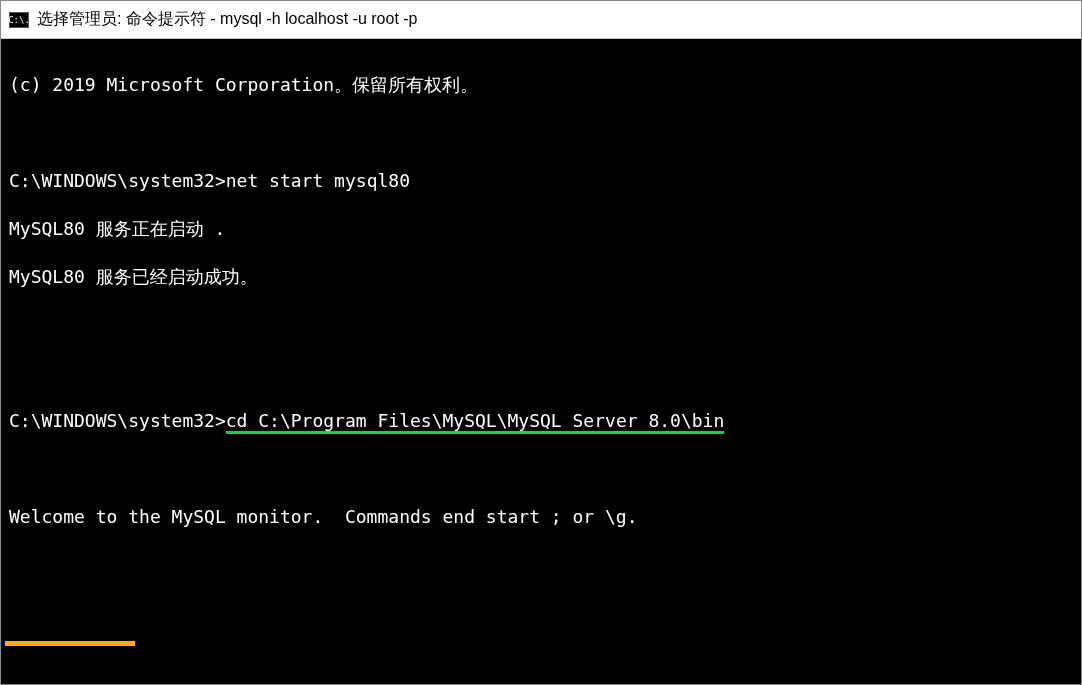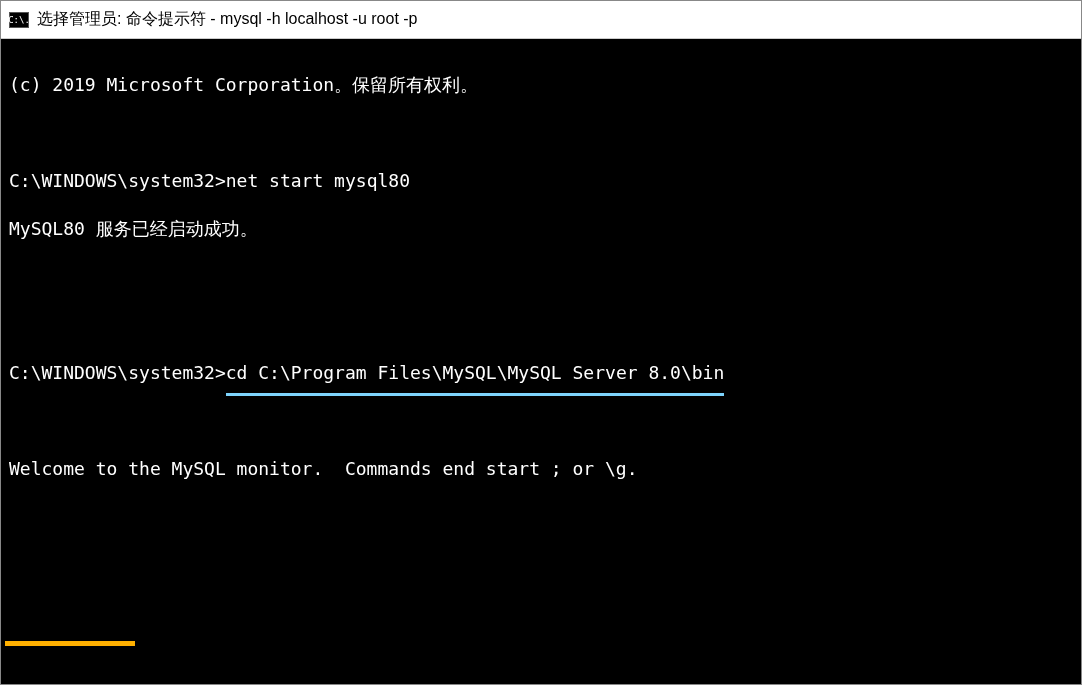--- a/index.html
+++ b/index.html
@@ -40,22 +40,22 @@
     color: #fff;
     padding: 10px 8px;
     font-size: 18px;
     line-height: 24px;
     white-space: pre;
     font-family: "SimSun", "NSimSun", "Consolas", monospace;
     position: relative;
   }
   .line { white-space: pre; }
   .underline-green {
-    border-bottom: 3px solid #7dd3fc;
-    padding-bottom: 10px;
+    border-bottom: 3px solid #22c55e;
+    padding-bottom: 0px;
   }
   .underline-yellow {
     border-bottom: 4px solid #ffb000;
     padding-bottom: 0px;
   }
   .yellow-stroke {
     display: inline-block;
     border-bottom: 5px solid #ffb000;
     width: 130px;
     position: absolute;
@@ -66,20 +66,21 @@
 
 <div class="titlebar">
   <div class="cmd-icon">C:\.</div>
   <span>选择管理员: 命令提示符 - mysql  -h localhost -u root -p</span>
 </div>
 
 <div class="terminal">
 <div class="line">(c) 2019 Microsoft Corporation。保留所有权利。</div>
 <div class="line">&nbsp;</div>
 <div class="line"><span>C:\WINDOWS\system32&gt;</span><span>net start mysql80</span></div>
+<div class="line">MySQL80 服务正在启动 .</div>
 <div class="line">MySQL80 服务已经启动成功。</div>
 <div class="line">&nbsp;</div>
 <div class="line">&nbsp;</div>
 <div class="line"><span>C:\WINDOWS\system32&gt;</span><span class="underline-green">cd C:\Program Files\MySQL\MySQL Server 8.0\bin</span></div>
 <div class="line">&nbsp;</div>
 <div class="line">Welcome to the MySQL monitor.  Commands end start ; or \g.</div>
 
 
 
 

